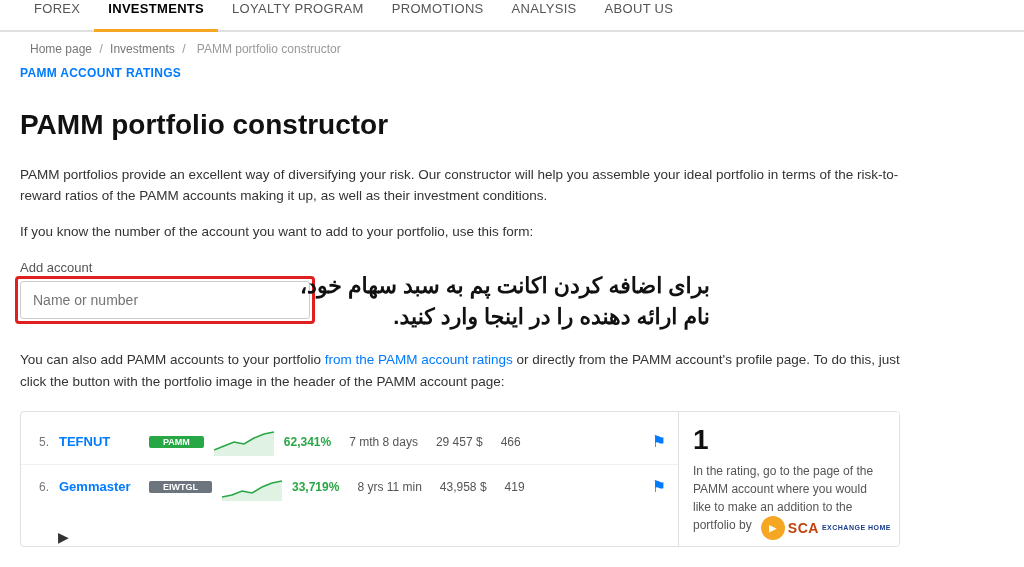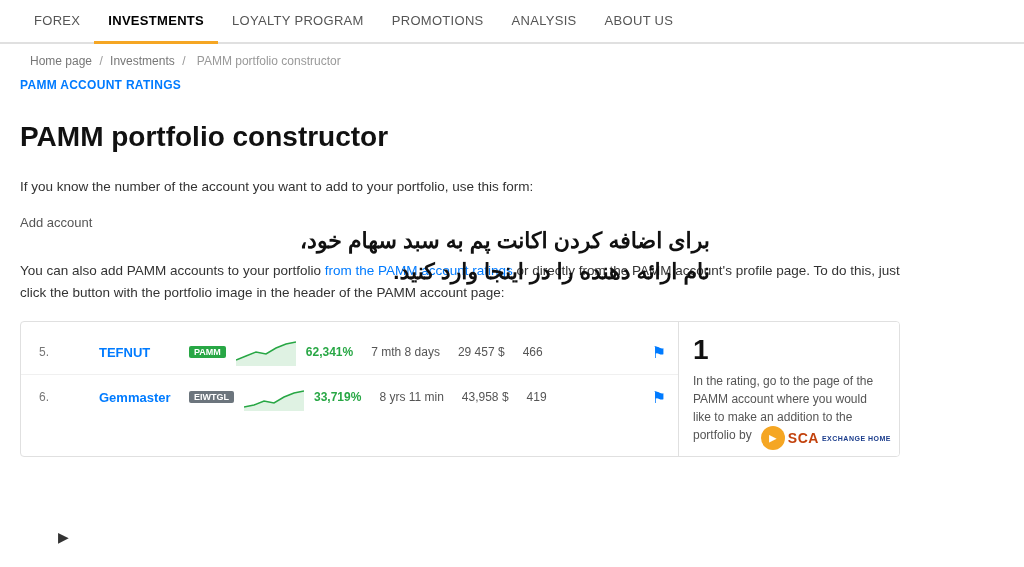--- a/index.html
+++ b/index.html
@@ -11,21 +11,21 @@
       width: 1024px;
       overflow-x: hidden;
     }
 
     
     .nav-bar {
       display: flex;
       align-items: flex-end;
       border-bottom: 2px solid #e0e0e0;
       padding: 0 20px;
-      height: 44px;
+      height: 32px;
       background: #fff;
     }
     .nav-item {
       padding: 0 14px;
       height: 44px;
       display: flex;
       align-items: center;
       font-size: 13px;
       font-weight: 500;
       color: #555;
@@ -186,27 +186,26 @@
       font-size: 12px;
       color: #777;
       width: 16px;
       text-align: right;
     }
     .row-name {
       color: #007bff;
       font-size: 13px;
       font-weight: 600;
       min-width: 80px;
-      margin-left: 40px;
     }
     .row-tag {
       background: #28a745;
       color: #fff;
       font-size: 9px;
-      padding: 1px 5px;
+      padding: 1px 14px;
       border-radius: 2px;
       font-weight: 600;
     }
     .row-chart {
       width: 60px;
       height: 28px;
     }
     .row-stats {
       display: flex;
       gap: 18px;
@@ -290,25 +289,30 @@
 </div>
 
 <div class="pamm-link">
   <a>PAMM ACCOUNT RATINGS</a>
 </div>
 
 <div class="main-content">
 
   <h1 class="page-title">PAMM portfolio constructor</h1>
 
+  <p class="description">PAMM portfolios provide an excellent way of diversifying your risk. Our constructor will help you assemble your ideal portfolio in terms of the risk-to-reward ratios of the PAMM accounts making it up, as well as their investment conditions.</p>
   <p class="description2">If you know the number of the account you want to add to your portfolio, use this form:</p>
 
   <div class="add-account-label">Add account</div>
 
   <div style="position:relative; margin-bottom: 30px;">
+    <div class="input-container">
+      <div class="input-highlight"></div>
+      <input class="account-input" type="text" placeholder="Name or number" style="">
+    </div>
 
     <div class="persian-overlay">
       <div>برای اضافه کردن اکانت پم به سبد سهام خود،</div>
       <div>نام ارائه دهنده را در اینجا وارد کنید.</div>
     </div>
   </div>
 
   <p class="instruction-text">
     <span>You can also add PAMM accounts to your portfolio </span><a>from the PAMM account ratings</a><span> or directly from the PAMM account's profile page. To do this, just click the button with the portfolio image in the header of the PAMM account page:</span>
   </p>

